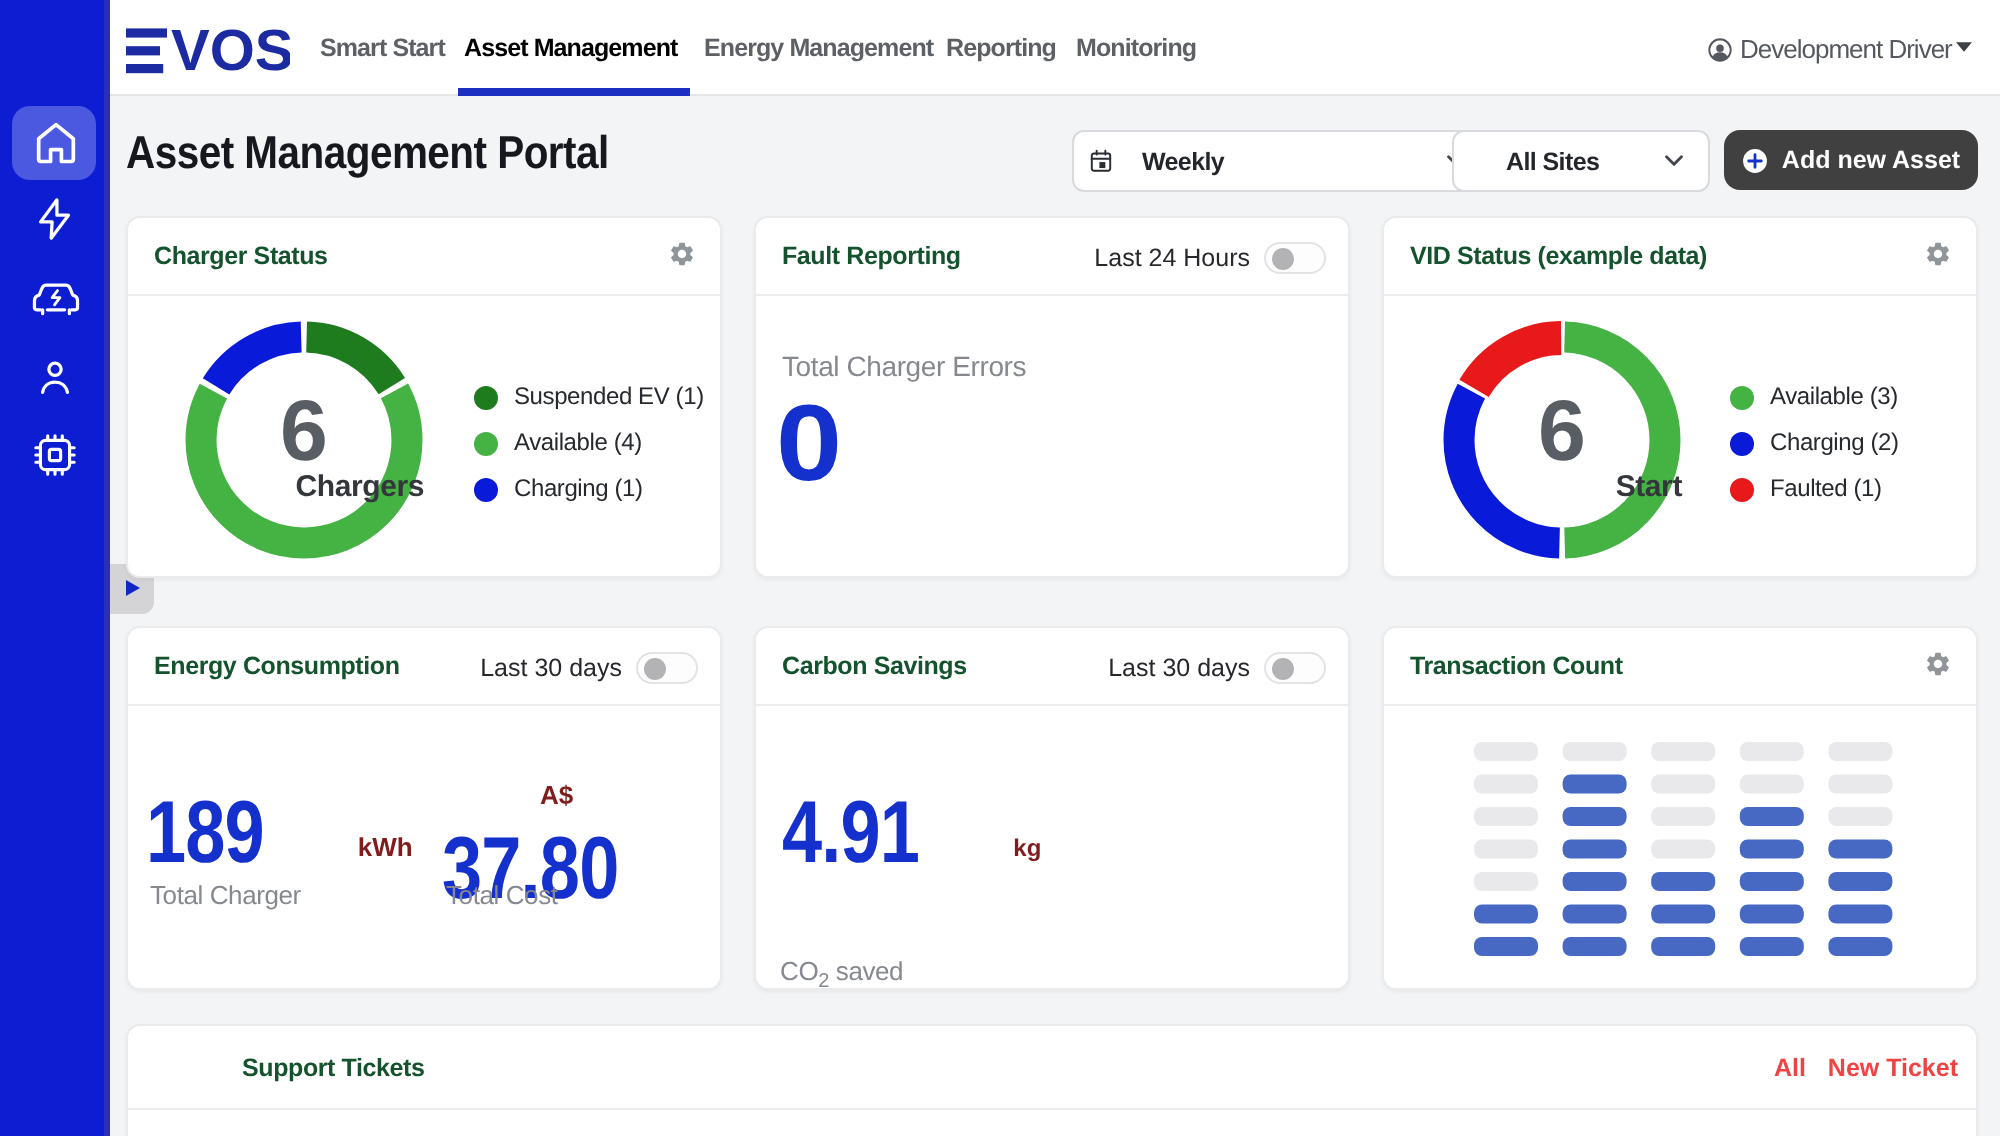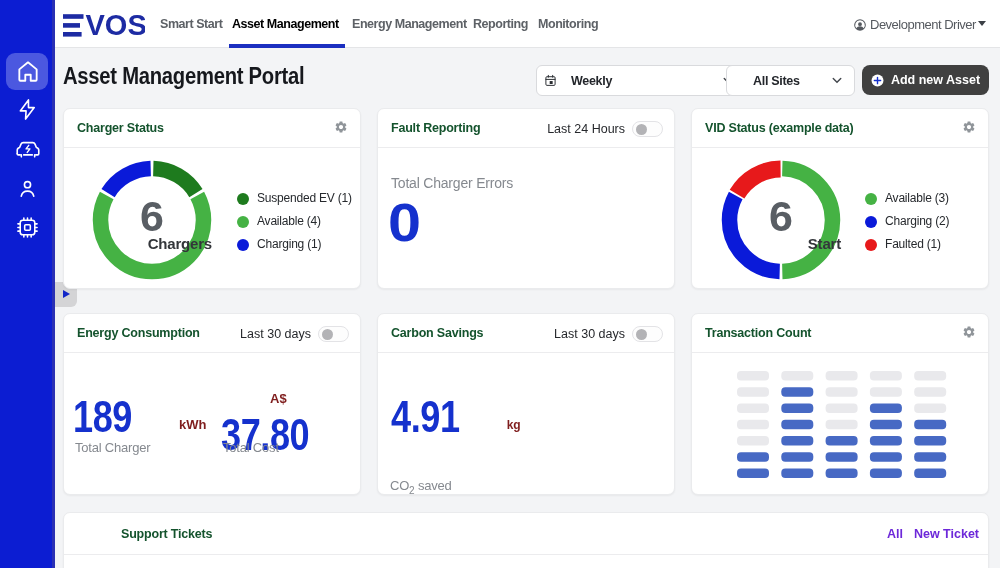--- a/index.html
+++ b/index.html
@@ -247,17 +247,17 @@
       <rect x="44.3" y="97.5" width="32" height="9.5" rx="4" fill="#4769c4"></rect>
       <rect x="88.6" y="97.5" width="32" height="9.5" rx="4" fill="#4769c4"></rect>
       <rect x="132.89999999999998" y="97.5" width="32" height="9.5" rx="4" fill="#4769c4"></rect>
       <rect x="177.2" y="97.5" width="32" height="9.5" rx="4" fill="#4769c4"></rect>
     </svg>
 </div>
 
 <div class="card" style="left:63px; top:512px; width:926px; height:70px;">
   <div class="chead" style="height:42px;"></div>
   <div class="ctitle" style="top:14px; left:21px;margin-left:36px;">Support Tickets</div>
-  <div class="abs" style="right:9px; top:14px; font-size:12.5px; font-weight:bold; color:#6d28d9; display:flex; gap:11px;">
+  <div class="abs" style="right:9px; top:14px; font-size:12.5px; font-weight:bold; color:#ef4444; display:flex; gap:11px;">
       <span>All</span>
       <span>New Ticket</span>
     </div>
 </div>
 
 </body></html>

